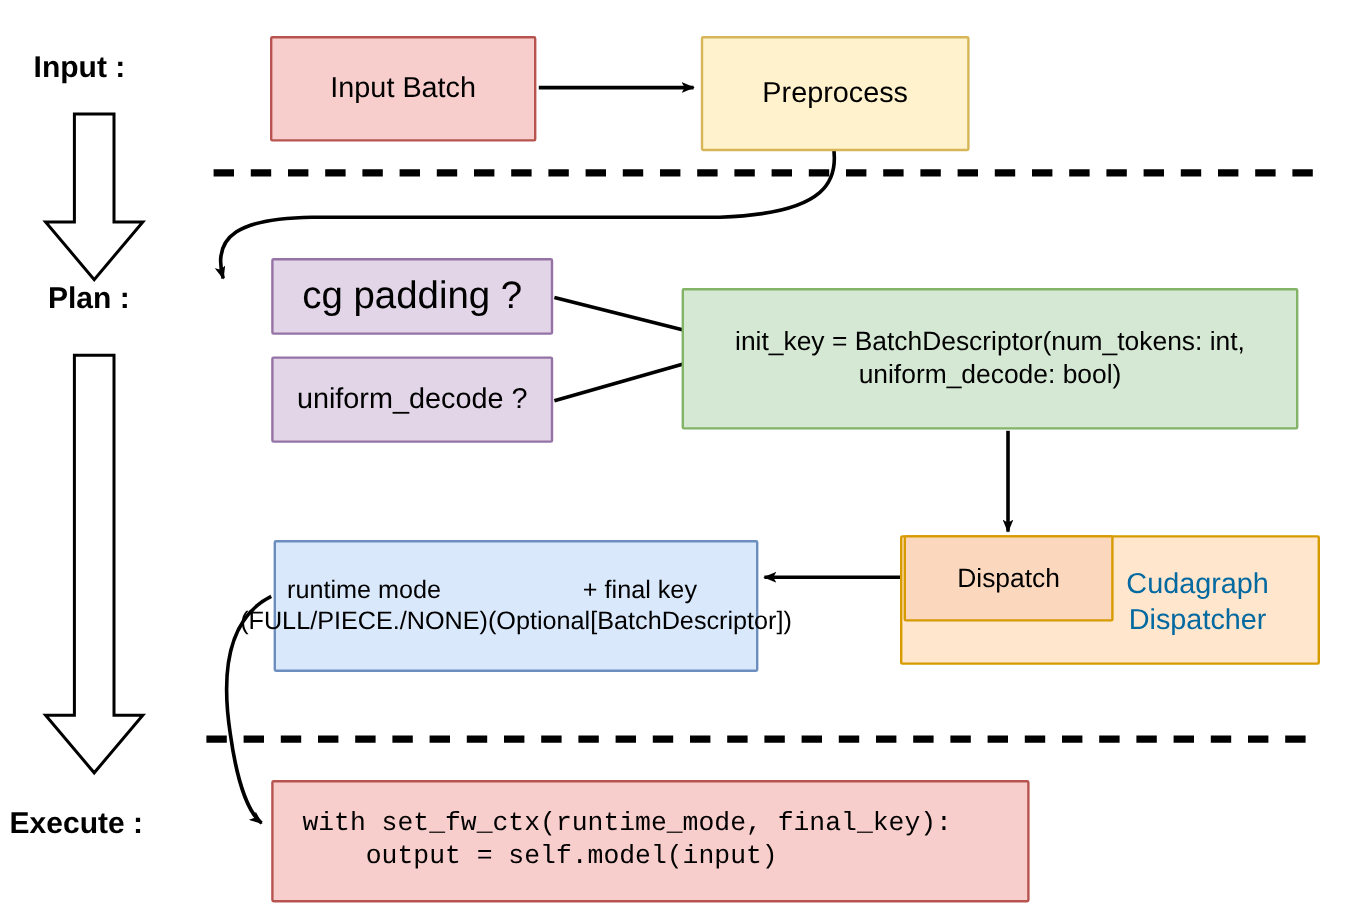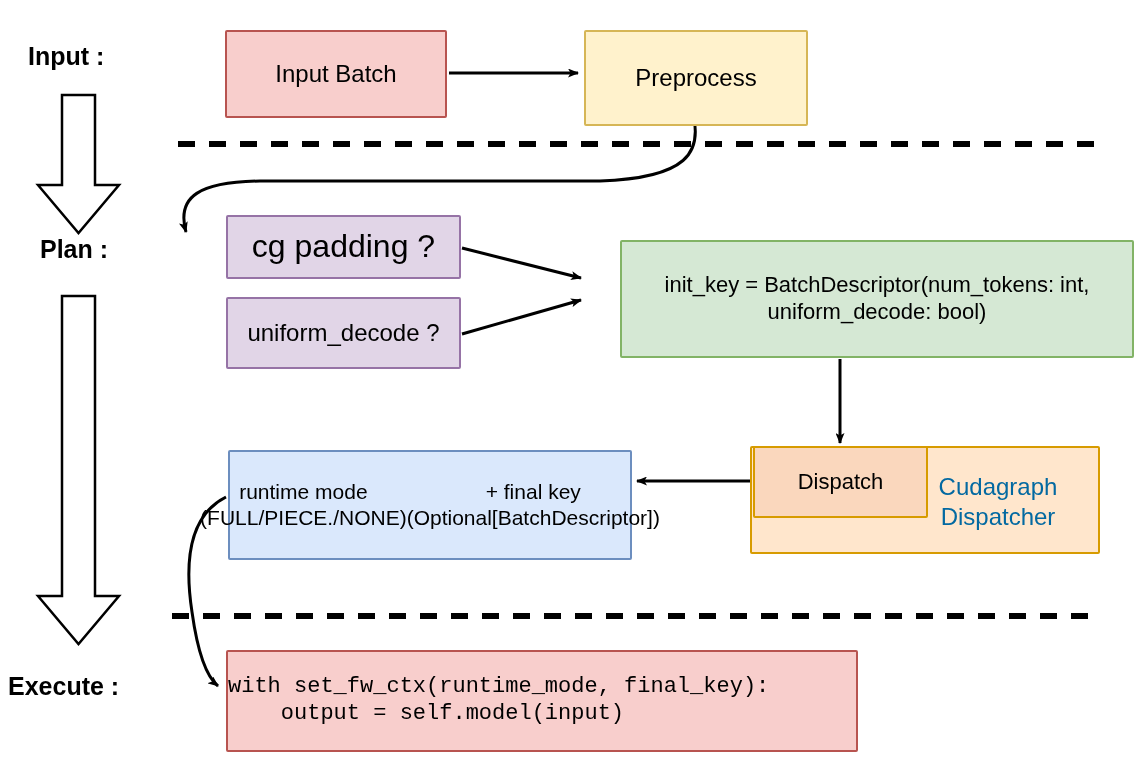--- a/index.html
+++ b/index.html
@@ -42,21 +42,21 @@
     font-size: 25px;
     color: #000000;
     white-space: nowrap;
   }
   .code-node {
     font-family: "Liberation Mono", monospace;
     font-size: 22px;
     justify-content: flex-start;
     text-align: left;
     white-space: pre;
-    padding-left: 0;
+    padding-left: 24px;
     letter-spacing: 0px;
   }
   .nested-label {
     position: absolute;
     display: flex;
     align-items: center;
     justify-content: center;
     text-align: center;
     color: #0369a1;
     line-height: 1.25;
@@ -116,21 +116,21 @@
   <div class="node" style="left:226px; top:215px; width:235px; height:64px;
               background:#e1d5e7; border-color:#9673a6; font-size:32px;">
     <span>cg padding ?</span>
   </div>
 
   <div class="node" style="left:226px; top:297px; width:235px; height:72px;
               background:#e1d5e7; border-color:#9673a6; font-size:24px;">
     <span>uniform_decode ?</span>
   </div>
 
-  <div class="node" style="left:620px; top:240px; width:514px; height:118px;
+  <div class="node" style="left:568px; top:240px; width:514px; height:118px;
               background:#d5e8d4; border-color:#82b366; font-size:22px;
               flex-direction:column;">
     <span>init_key = BatchDescriptor(num_tokens: int,</span>
     <span>uniform_decode: bool)</span>
   </div>
 
   <div class="node" style="left:750px; top:446px; width:350px; height:108px;
               background:#ffe6cc; border-color:#d79b00; font-size:24px;
               justify-content:flex-end; align-items:flex-start;">
     <span class="nested-label" style="right:14px; top:14px; width:172px; height:80px; white-space:pre-line; font-size:24px;">Cudagraph

